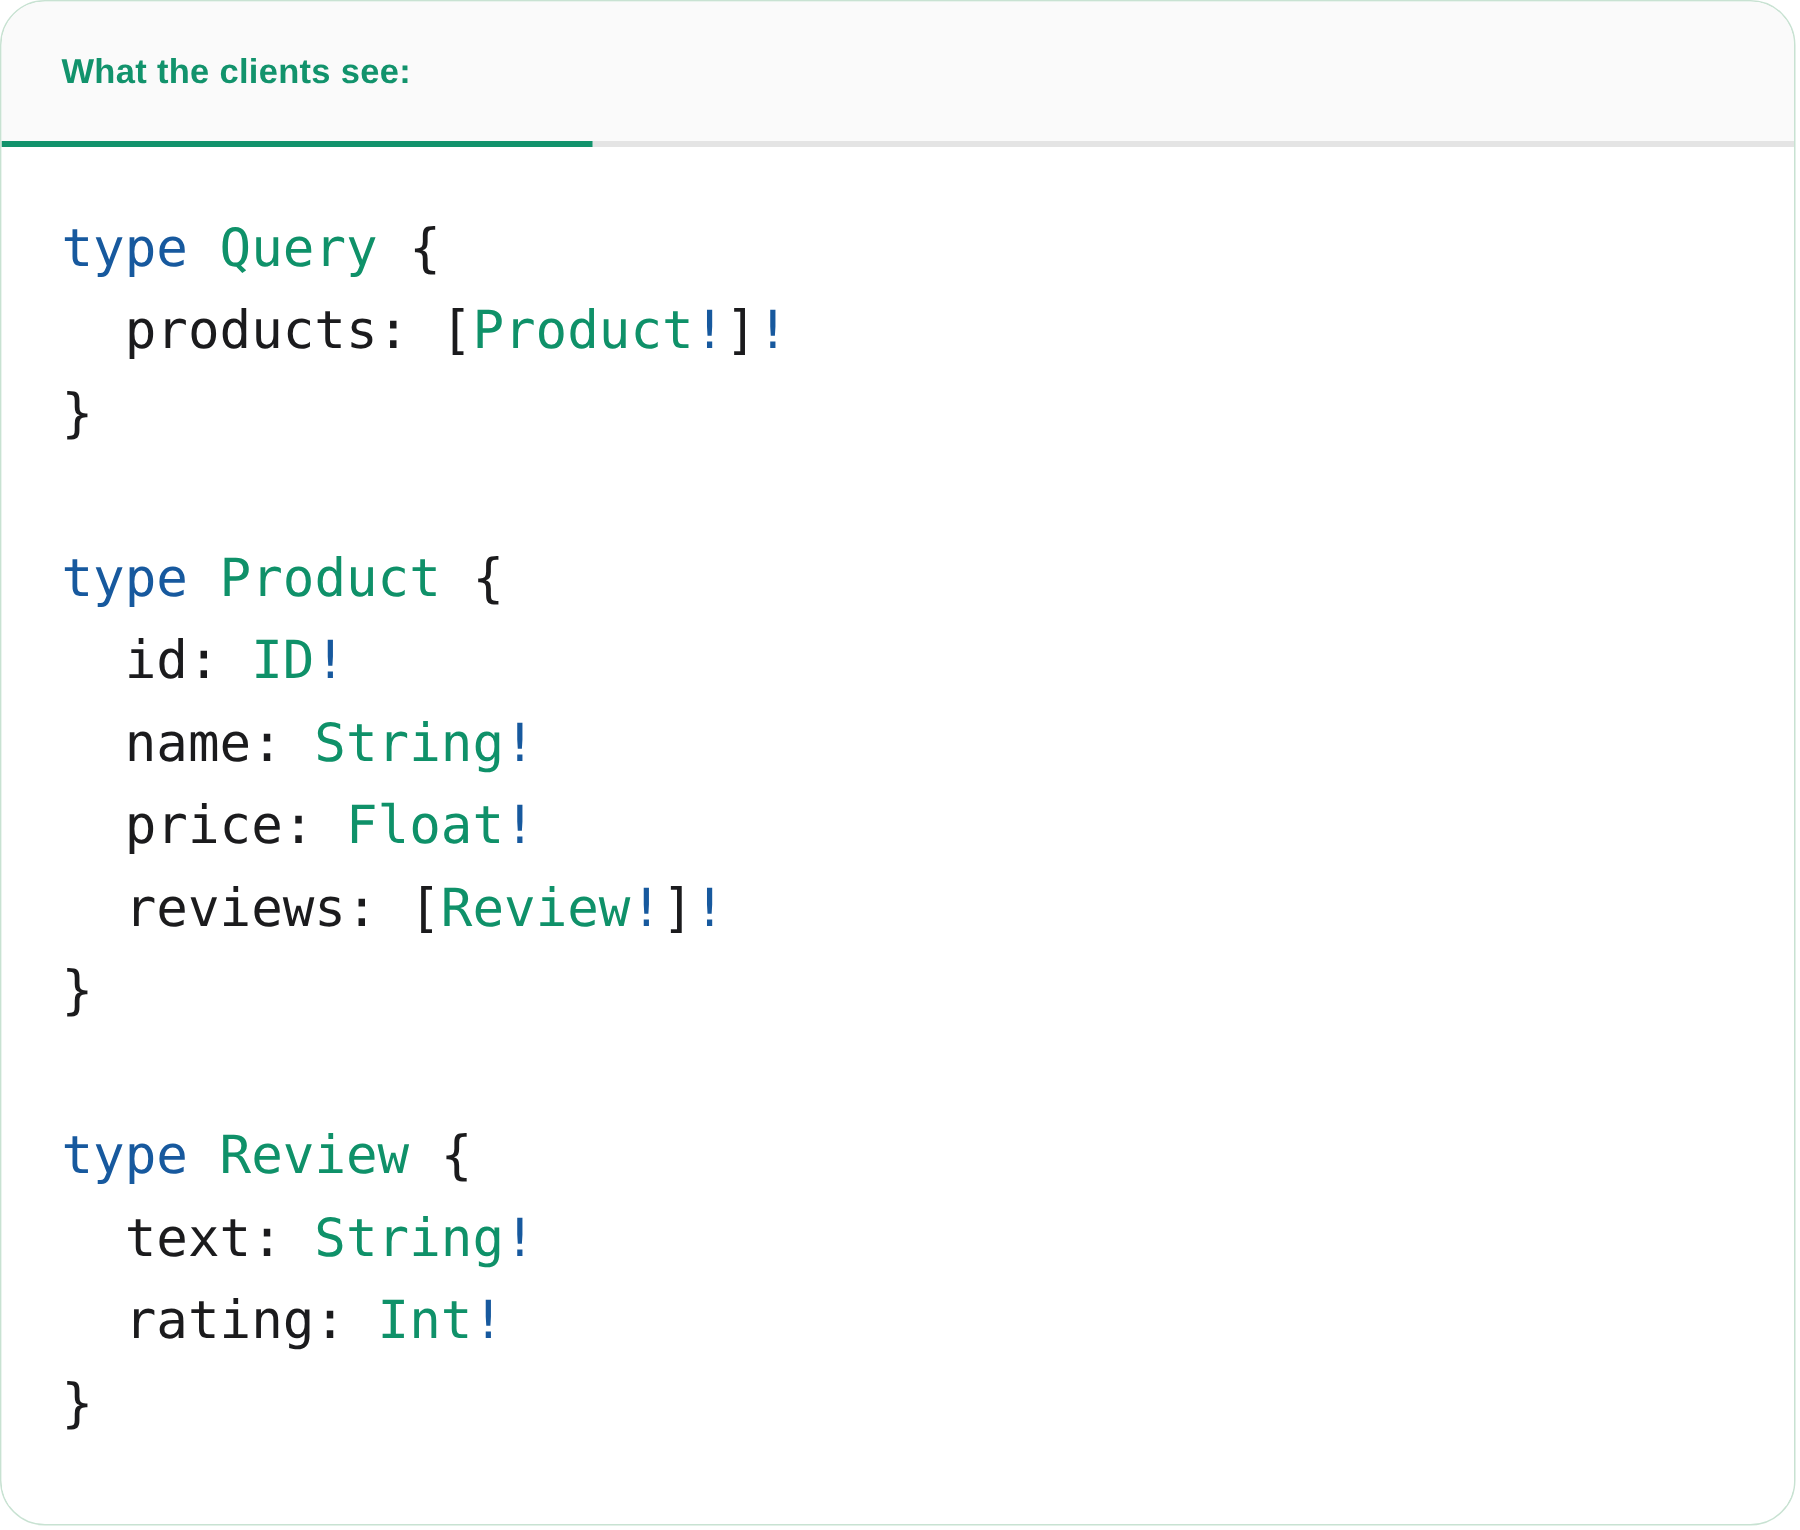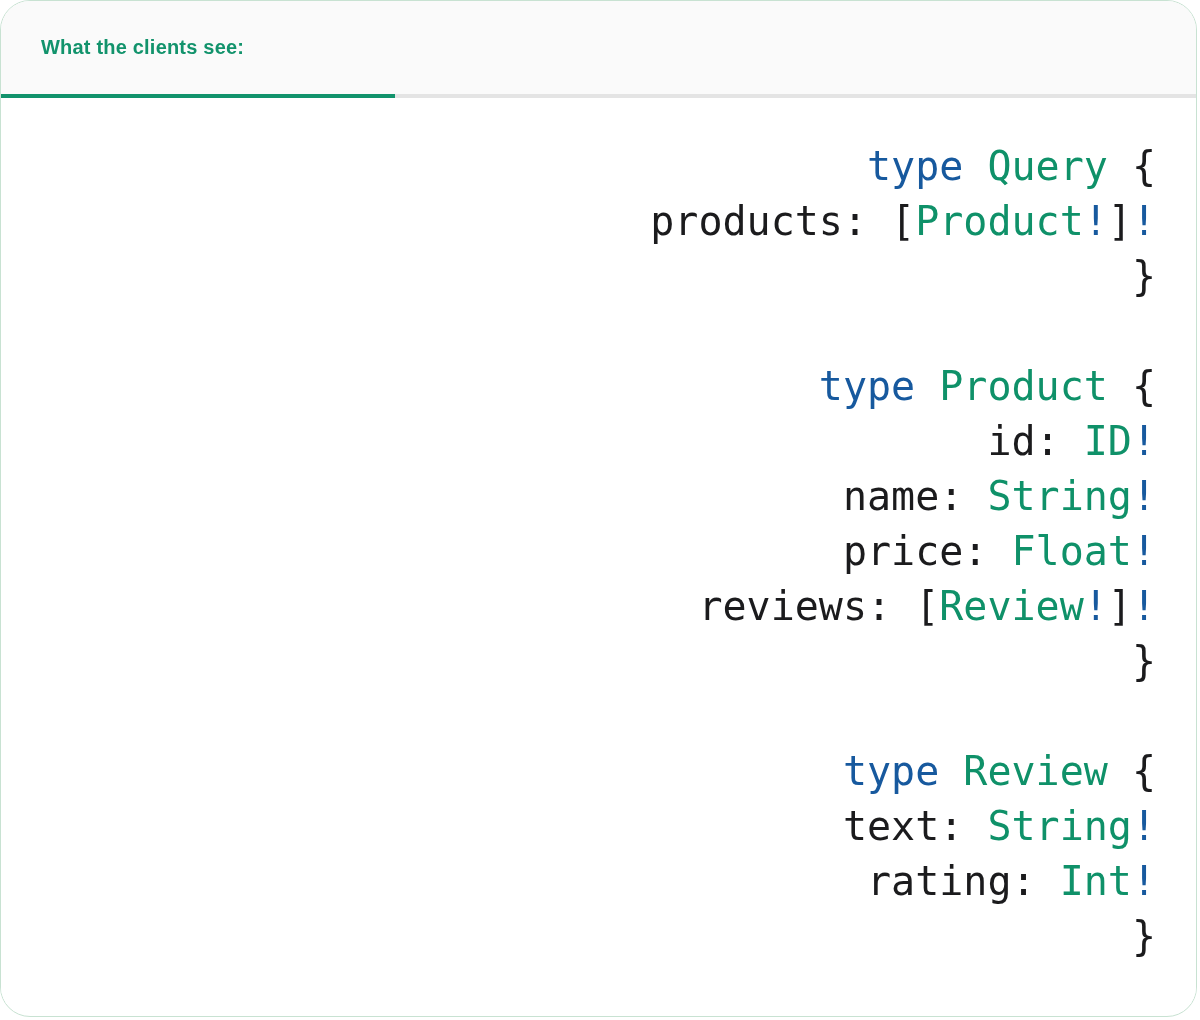--- a/index.html
+++ b/index.html
@@ -23,21 +23,21 @@
   }
   .panel-header {
     height: 93px;
     background: var(--header-bg, #fafafa);
     display: flex;
     align-items: center;
     padding-left: 40px;
   }
   .tab-label {
     color: var(--accent-green, #12936c);
-    font-size: 20px;
+    font-size: 23px;
     font-weight: 600;
     letter-spacing: 0.2px;
   }
   .divider {
     position: relative;
     height: 4px;
     background: var(--divider-gray, #e4e4e4);
   }
   .divider-active {
     position: absolute;
@@ -46,25 +46,24 @@
     width: 394px;
     background: var(--accent-green, #12936c);
   }
   .code-area {
     padding: 41px 40px 40px 40px;
     background: var(--panel-bg, #ffffff);
   }
   .code-block {
     margin: 0;
     font-family: "DejaVu Sans Mono", "Liberation Mono", monospace;
-    font-size: 40px;
+    font-size: 35px;
     line-height: 55px;
     color: var(--code-text, #1b1b1d);
     white-space: pre;
-    text-align: right;
   }
   .code-line { height: 55px; }
   .tok-plain   { color: var(--code-text, #1b1b1d); }
   .tok-keyword { color: var(--keyword-blue, #17599e); }
   .tok-type    { color: var(--type-green, #0f9169); }
 </style>
 </head>
 <body>
 
 <div class="panel">

